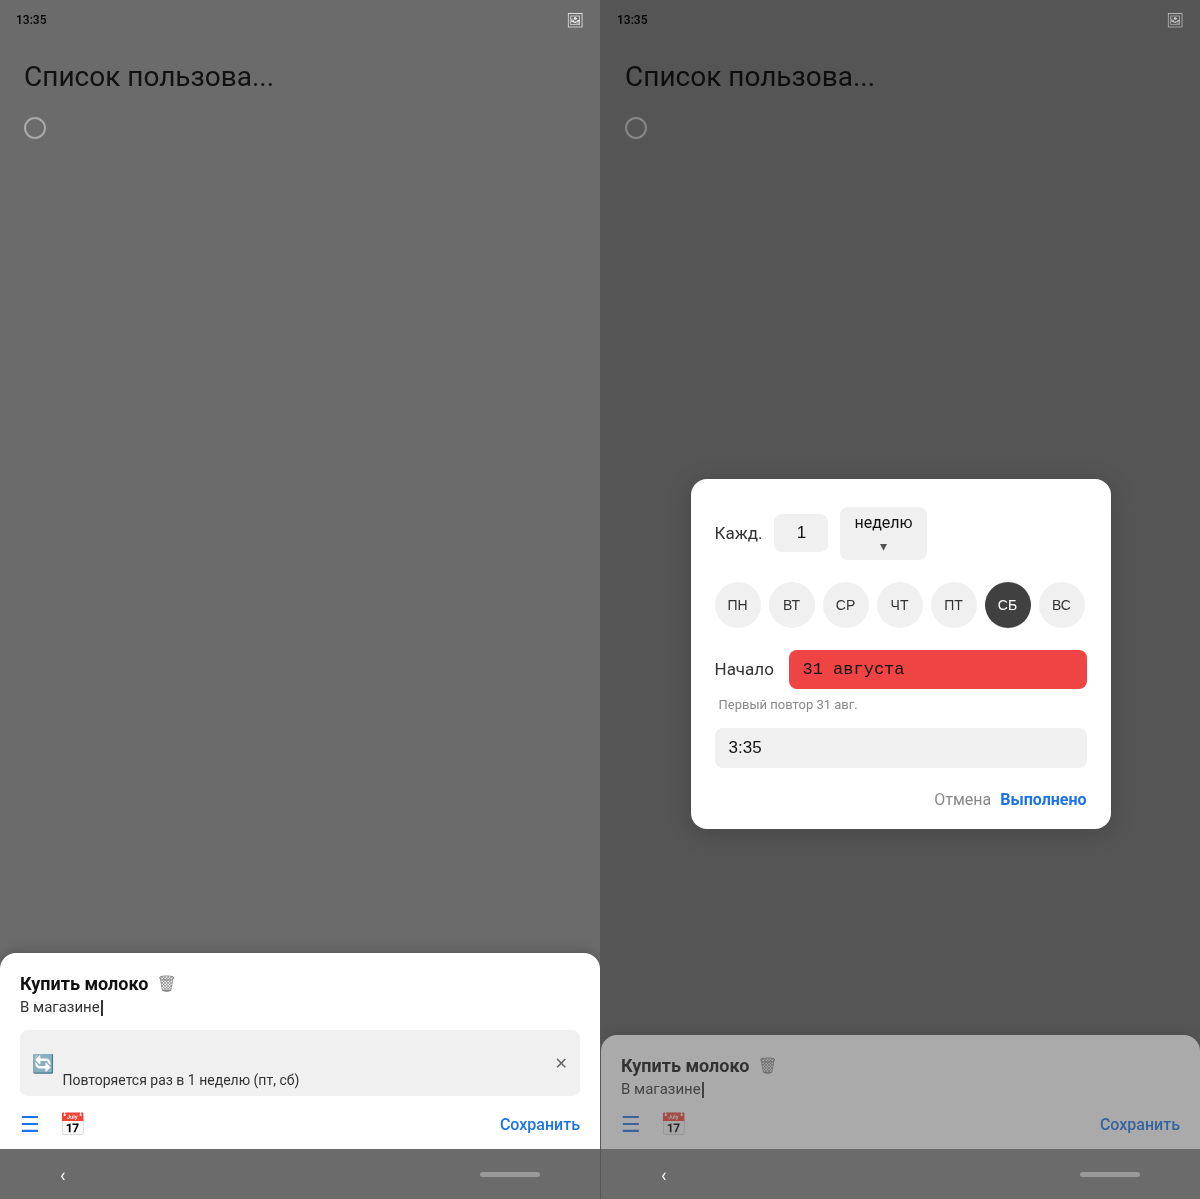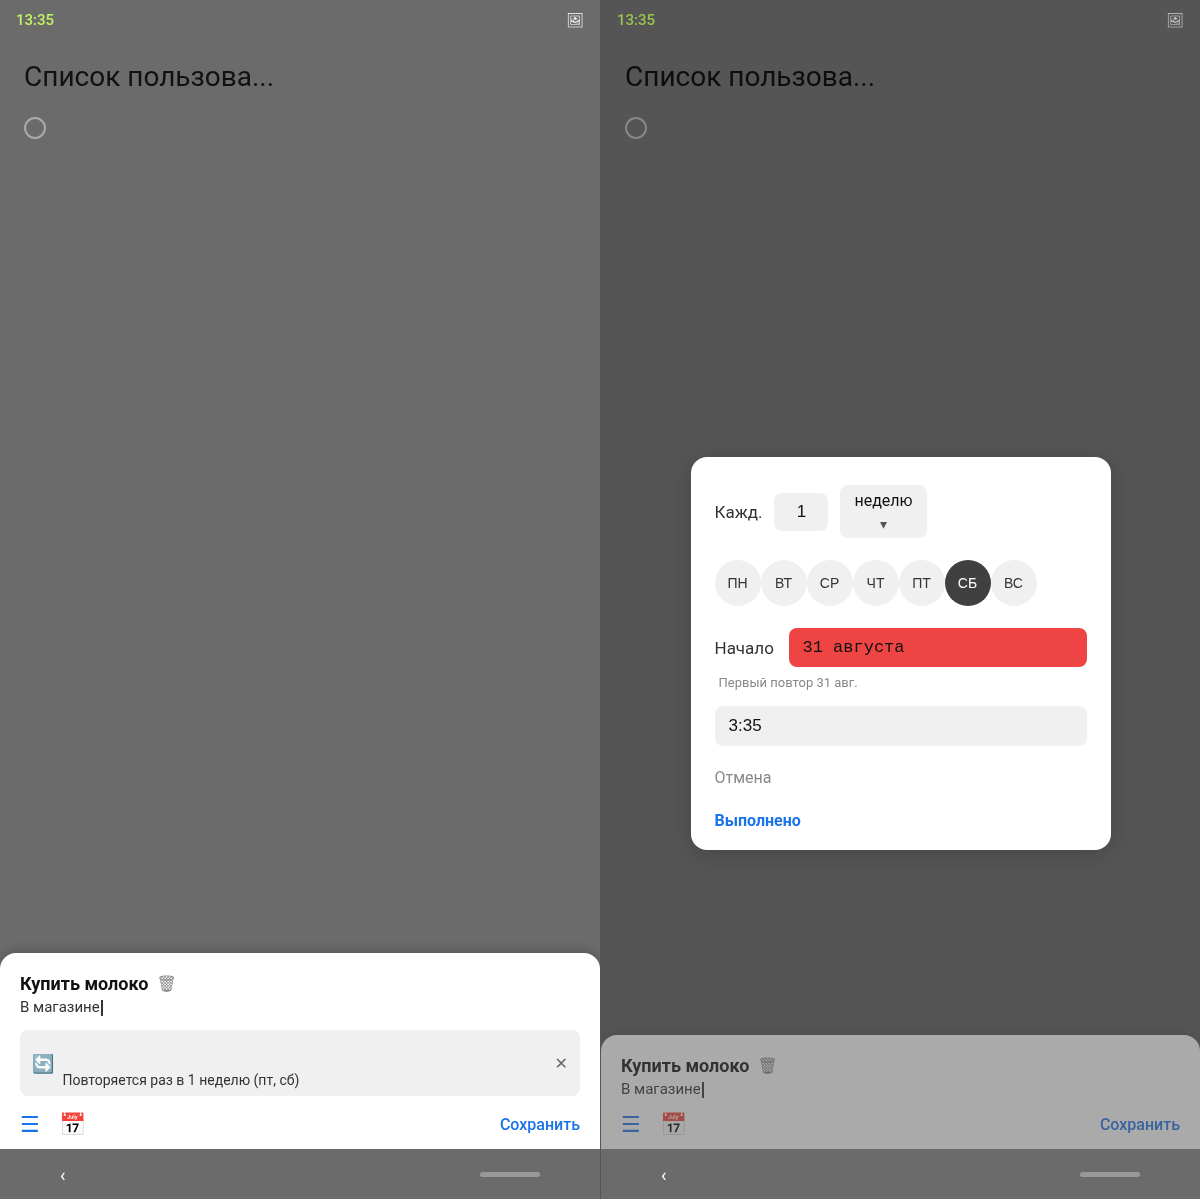--- a/index.html
+++ b/index.html
@@ -28,22 +28,22 @@
     
     .status-bar {
       height: 40px;
       display: flex;
       align-items: center;
       justify-content: space-between;
       padding: 0 16px;
       background: #6b6b6b;
     }
     .status-time {
-      color: #bef264;
-      font-size: 15px;
+      color: #000000;
+      font-size: 12px;
       font-weight: 500;
       text-align: center;
     }
     .status-icons {
       display: flex;
       align-items: center;
       gap: 5px;
       color: white;
       font-size: 12px;
     }
@@ -241,21 +241,21 @@
       color: #111;
     }
     .recurrence-period-arrow {
       color: #555;
       font-size: 14px;
     }
 
     
     .day-picker {
       display: flex;
-      gap: 0;
+      gap: 8px;
       margin-bottom: 22px;
     }
     .day-btn {
       width: 46px;
       height: 46px;
       border-radius: 50%;
       background: #f0f0f0;
       border: none;
       font-size: 14px;
       color: #333;
@@ -310,22 +310,21 @@
       color: #111;
       width: 100%;
       margin-bottom: 22px;
       outline: none;
     }
 
     
     .dialog-buttons {
       display: flex;
       justify-content: flex-end;
-      gap: 24px;
-      flex-direction: column;
+      gap: 9px;
     }
     .dialog-cancel {
       font-size: 16px;
       color: #888;
       cursor: pointer;
     }
     .dialog-confirm {
       font-size: 16px;
       color: #1a73e8;
       font-weight: 700;

